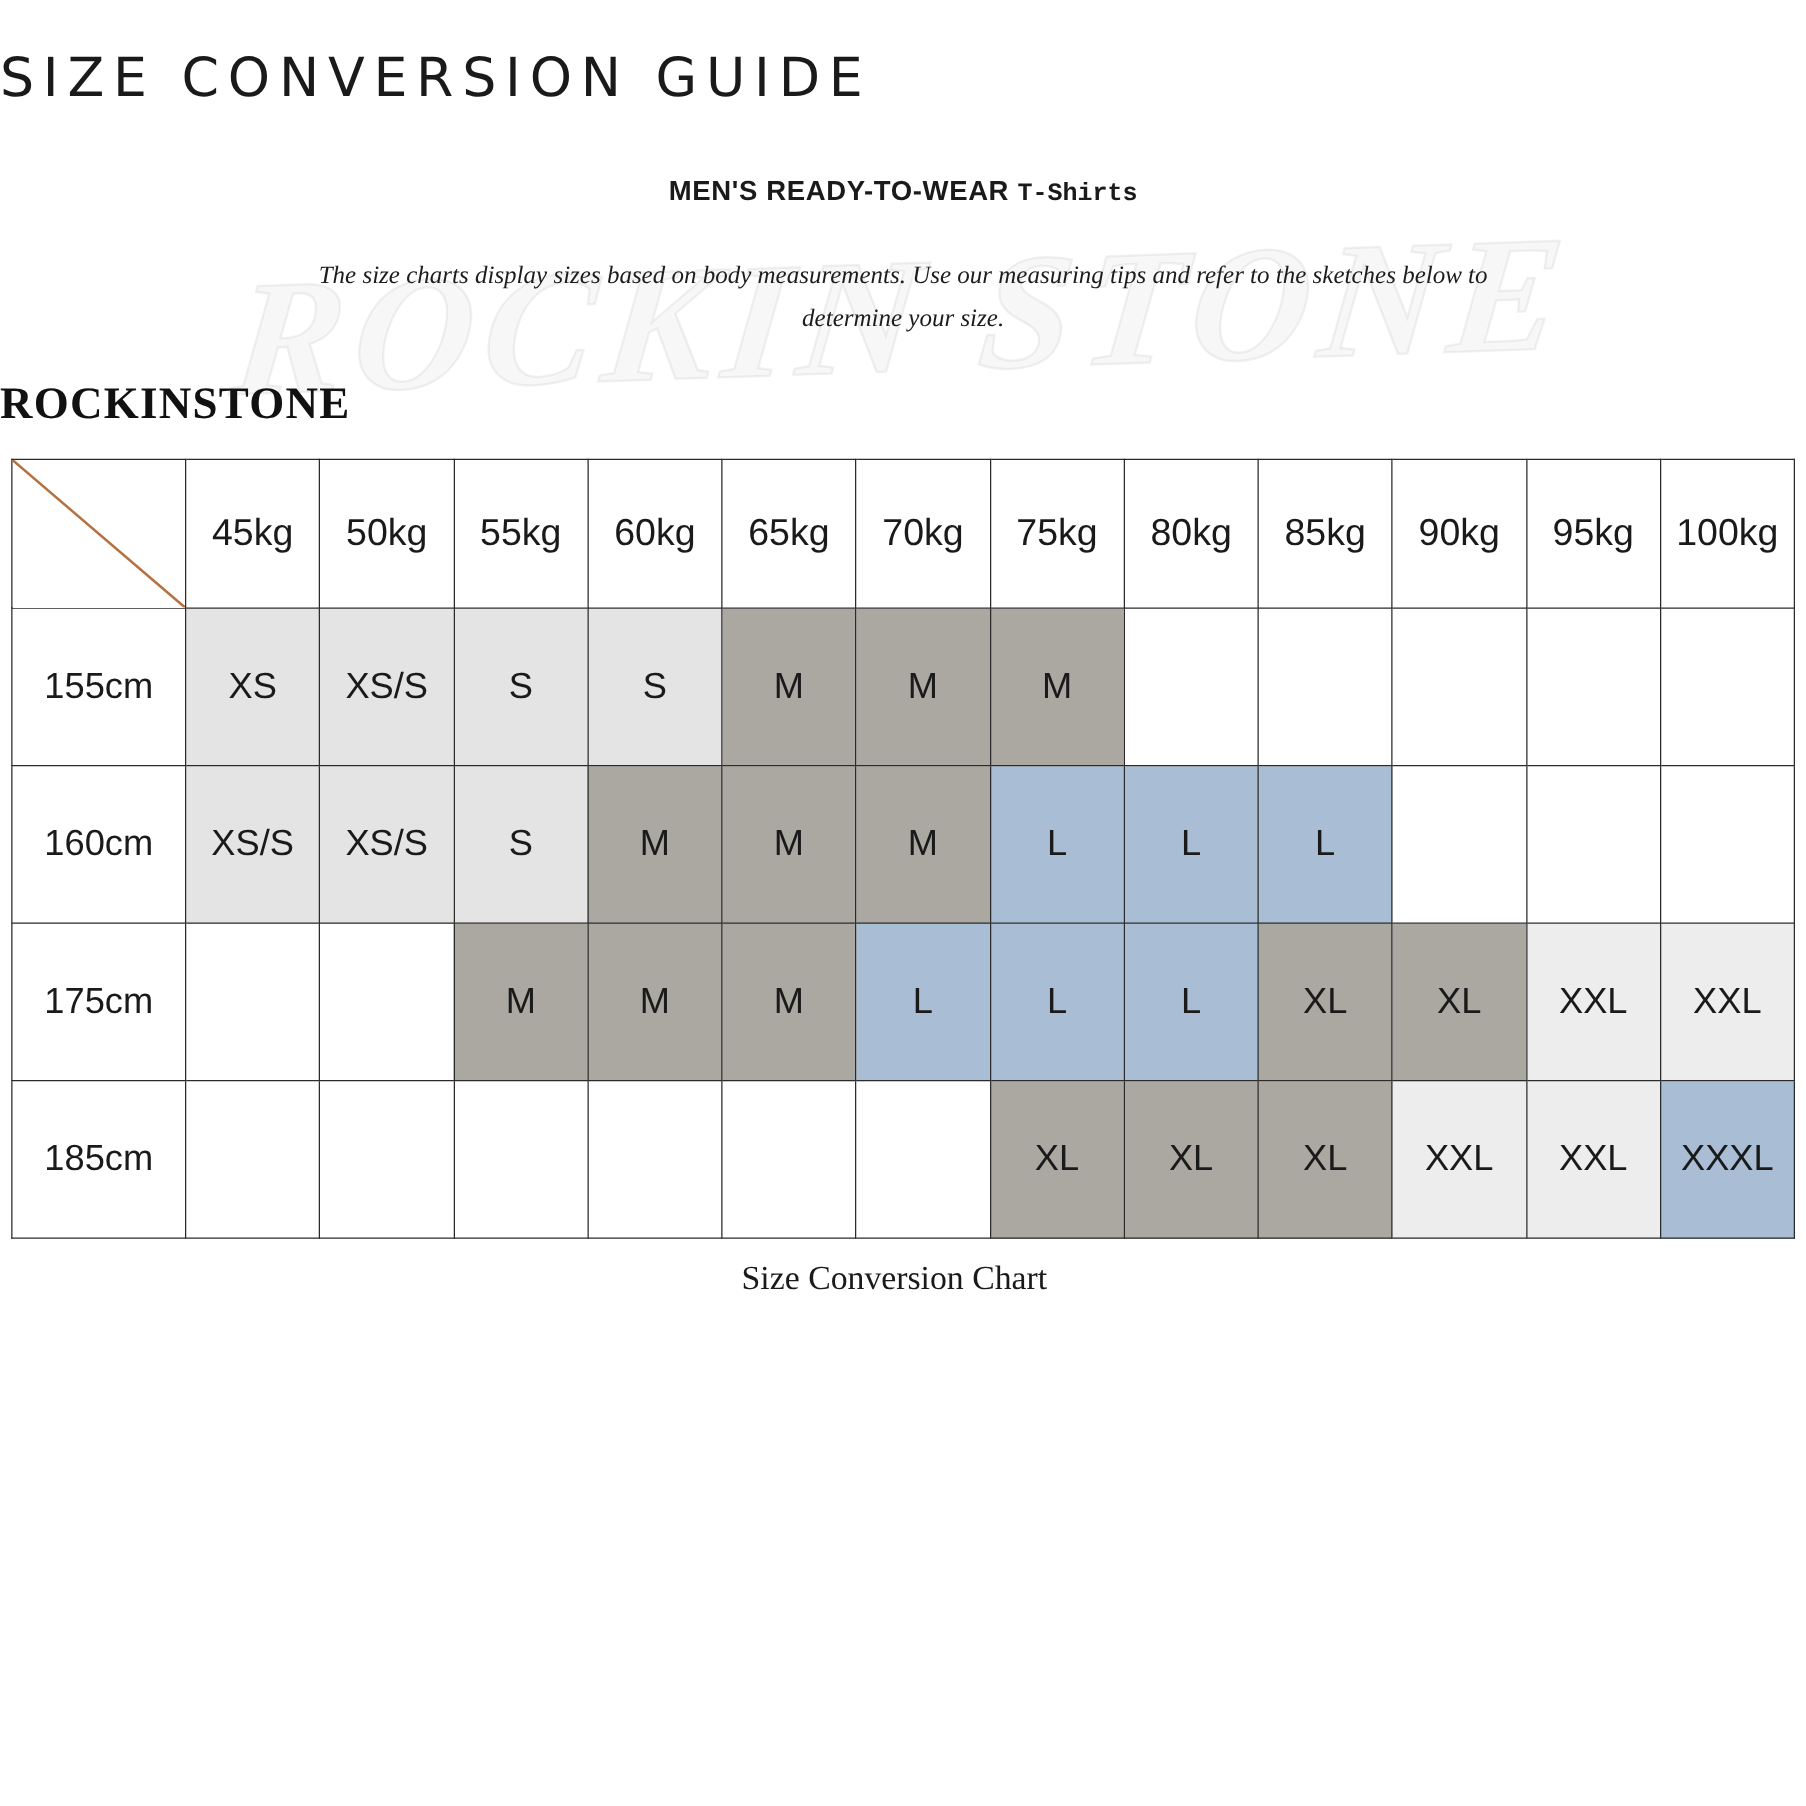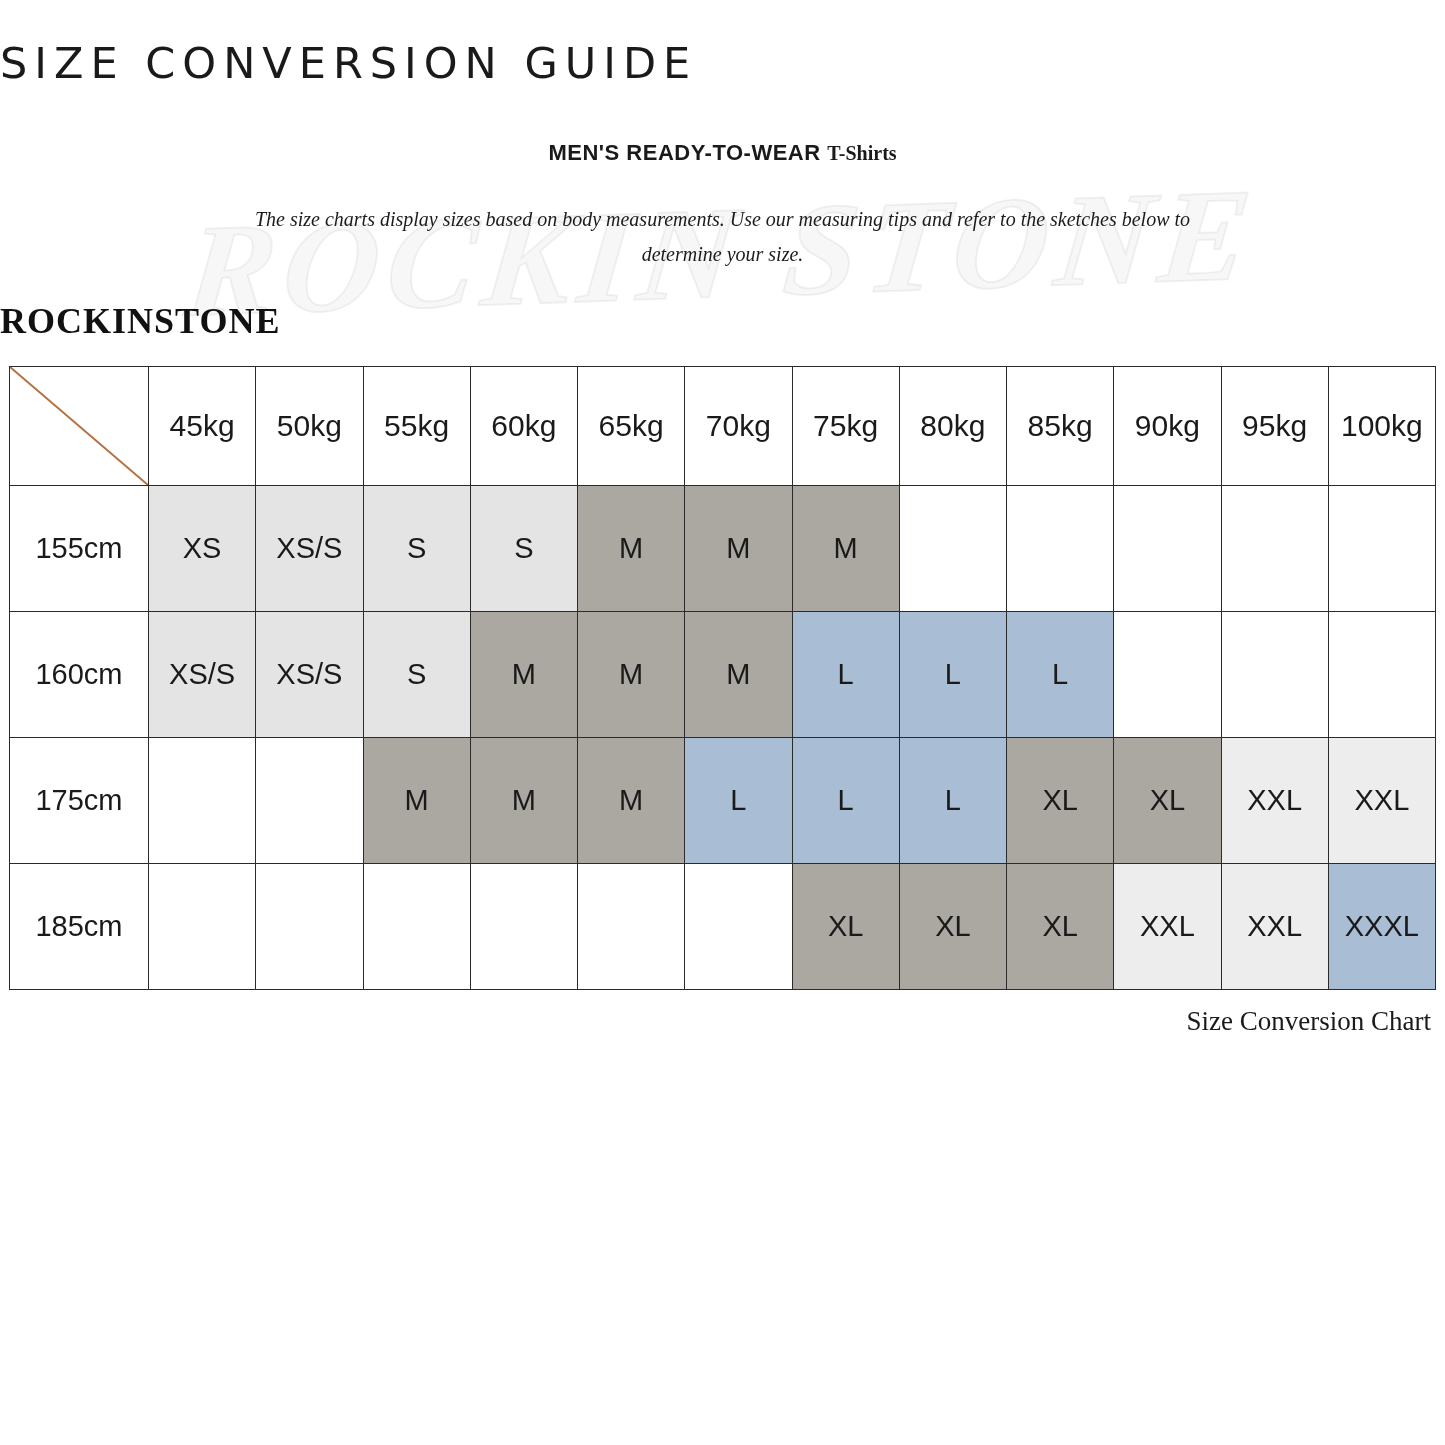--- a/index.html
+++ b/index.html
@@ -56,21 +56,21 @@
   }
   .sub-title {
     text-align: center;
     font-size: 22px;
     font-weight: bold;
     letter-spacing: 0.5px;
     margin-top: 52px;
     color: #1a1a1a;
   }
   .sub-title .category {
-    font-family: Liberation Serif, serif;
+    font-family: Liberation Mono, monospace;
     font-size: 20px;
     letter-spacing: 0px;
   }
   .desc {
     margin: 36px auto 0 auto;
     width: 980px;
     text-align: center;
     font-family: "Liberation Serif", serif;
     font-style: italic;
     font-size: 20px;
@@ -134,21 +134,21 @@
   .c-xs    { background: #e4e4e4; margin-top: 17px; }
   .c-s     { background: #e4e4e4; }
   .c-m     { background: #aba8a2; }
   .c-l     { background: #a9bed4; }
   .c-xl    { background: #aba8a2; }
   .c-xxl   { background: #ededed; }
   .c-xxxl  { background: #a9bed4; }
 
   
   .footer-caption {
-    text-align: right;
+    text-align: center;
     font-family: "Liberation Serif", serif;
     font-size: 27px;
     color: #1a1a1a;
     margin-top: 16px;
     padding-right: 14px;
   }
 </style>
 </head>
 <body>
 

